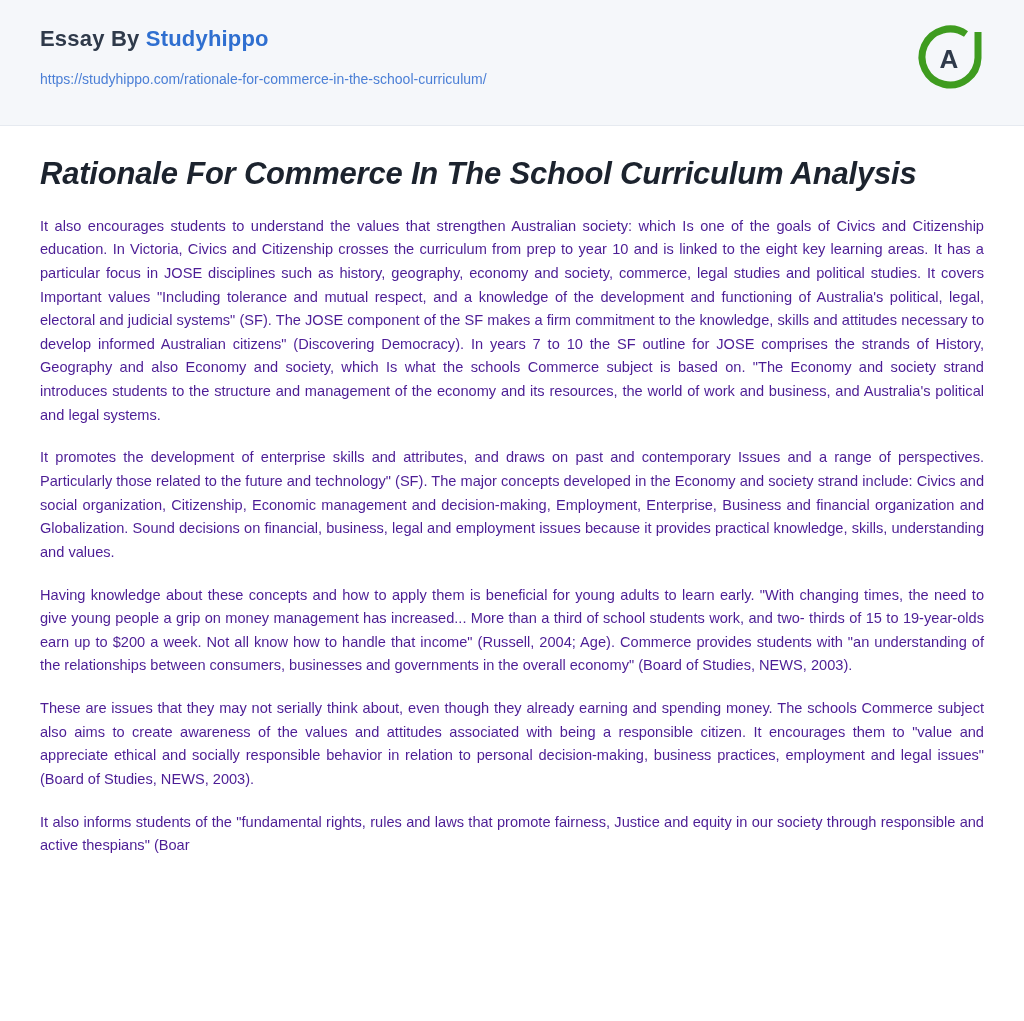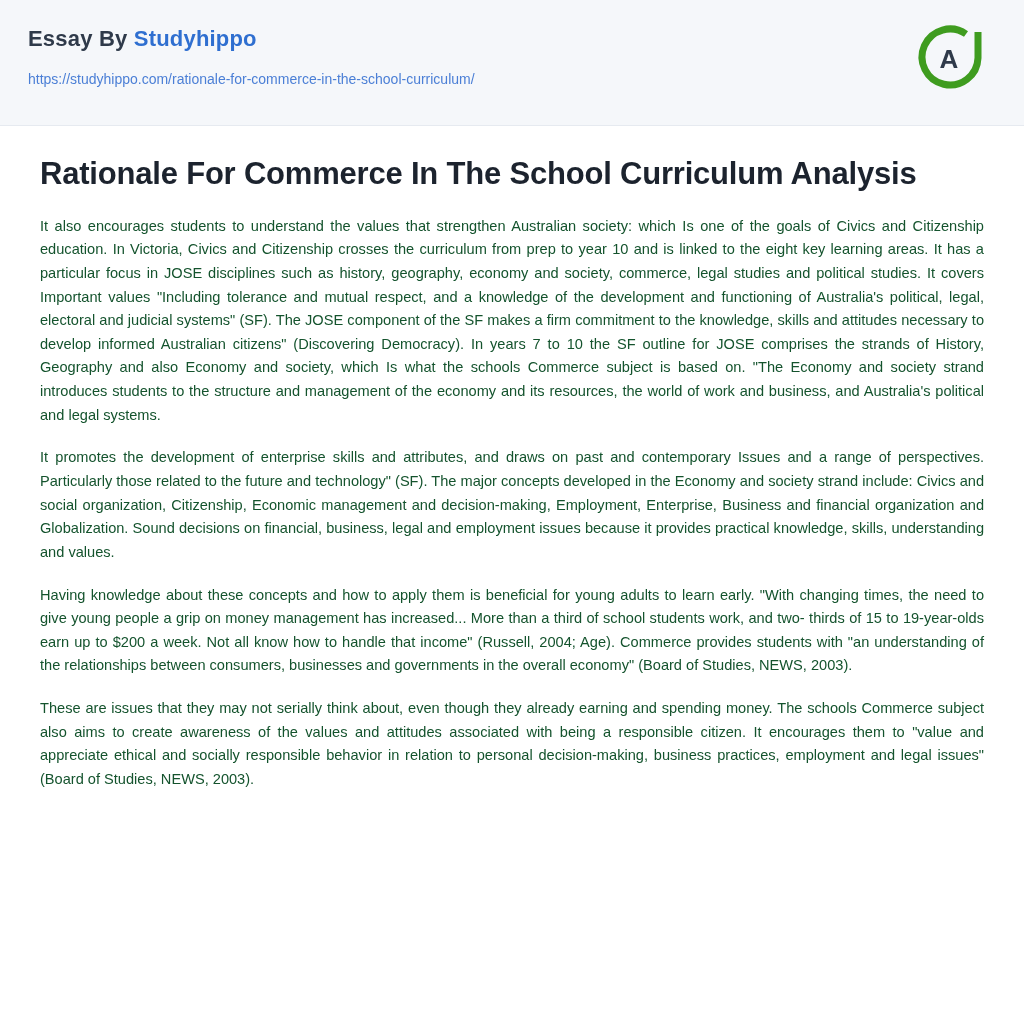--- a/index.html
+++ b/index.html
@@ -15,21 +15,21 @@
     min-height: 1021px;
     background: #ffffff;
     position: relative;
     overflow: hidden;
   }
 
   
   .header {
     background: #f5f7fa;
     border-bottom: 1px solid #e6eaf0;
-    padding: 26px 40px 22px 28px;
+    padding: 26px 40px 22px 40px;
     position: relative;
     height: 126px;
   }
   .brand {
     font-size: 22px;
     font-weight: bold;
     color: #2f3a4a;
     letter-spacing: 0.2px;
     line-height: 1.2;
     margin: 0 0 18px 0;
@@ -55,25 +55,26 @@
   .article {
     padding: 30px 40px 40px 40px;
   }
   .title {
     font-size: 31px;
     line-height: 1.18;
     font-weight: bold;
     color: #1c232e;
     margin: 0 0 22px 0;
     letter-spacing: -0.2px;
+    font-style: italic;
   }
   .para {
     font-size: 14.6px;
     line-height: 1.62;
-    color: #14532d;
+    color: #4c1d95;
     text-align: justify;
     margin: 0 0 19px 0;
   }
   .para:last-child { margin-bottom: 0; }
 </style>
 </head>
 <body>
 
 <div class="page">
 
@@ -87,15 +88,16 @@
       </svg>
     </div>
   </div>
 
   <div class="article">
     <h1 class="title">Rationale For Commerce In The School Curriculum Analysis</h1>
     <p class="para">It also encourages students to understand the values that strengthen Australian society: which Is one of the goals of Civics and Citizenship education. In Victoria, Civics and Citizenship crosses the curriculum from prep to year 10 and is linked to the eight key learning areas. It has a particular focus in JOSE disciplines such as history, geography, economy and society, commerce, legal studies and political studies. It covers Important values "Including tolerance and mutual respect, and a knowledge of the development and functioning of Australia's political, legal, electoral and judicial systems" (SF). The JOSE component of the SF makes a firm commitment to the knowledge, skills and attitudes necessary to develop informed Australian citizens" (Discovering Democracy). In years 7 to 10 the SF outline for JOSE comprises the strands of History, Geography and also Economy and society, which Is what the schools Commerce subject is based on. "The Economy and society strand introduces students to the structure and management of the economy and its resources, the world of work and business, and Australia's political and legal systems.</p>
     <p class="para">It promotes the development of enterprise skills and attributes, and draws on past and contemporary Issues and a range of perspectives. Particularly those related to the future and technology" (SF). The major concepts developed in the Economy and society strand include: Civics and social organization, Citizenship, Economic management and decision-making, Employment, Enterprise, Business and financial organization and Globalization. Sound decisions on financial, business, legal and employment issues because it provides practical knowledge, skills, understanding and values.</p>
     <p class="para">Having knowledge about these concepts and how to apply them is beneficial for young adults to learn early. "With changing times, the need to give young people a grip on money management has increased... More than a third of school students work, and two- thirds of 15 to 19-year-olds earn up to $200 a week. Not all know how to handle that income" (Russell, 2004; Age). Commerce provides students with "an understanding of the relationships between consumers, businesses and governments in the overall economy" (Board of Studies, NEWS, 2003).</p>
     <p class="para">These are issues that they may not serially think about, even though they already earning and spending money. The schools Commerce subject also aims to create awareness of the values and attitudes associated with being a responsible citizen. It encourages them to "value and appreciate ethical and socially responsible behavior in relation to personal decision-making, business practices, employment and legal issues" (Board of Studies, NEWS, 2003).</p>
+    <p class="para">It also informs students of the "fundamental rights, rules and laws that promote fairness, Justice and equity in our society through responsible and active thespians" (Boar</p>
   </div>
 
 </div>
 
 </body></html>

